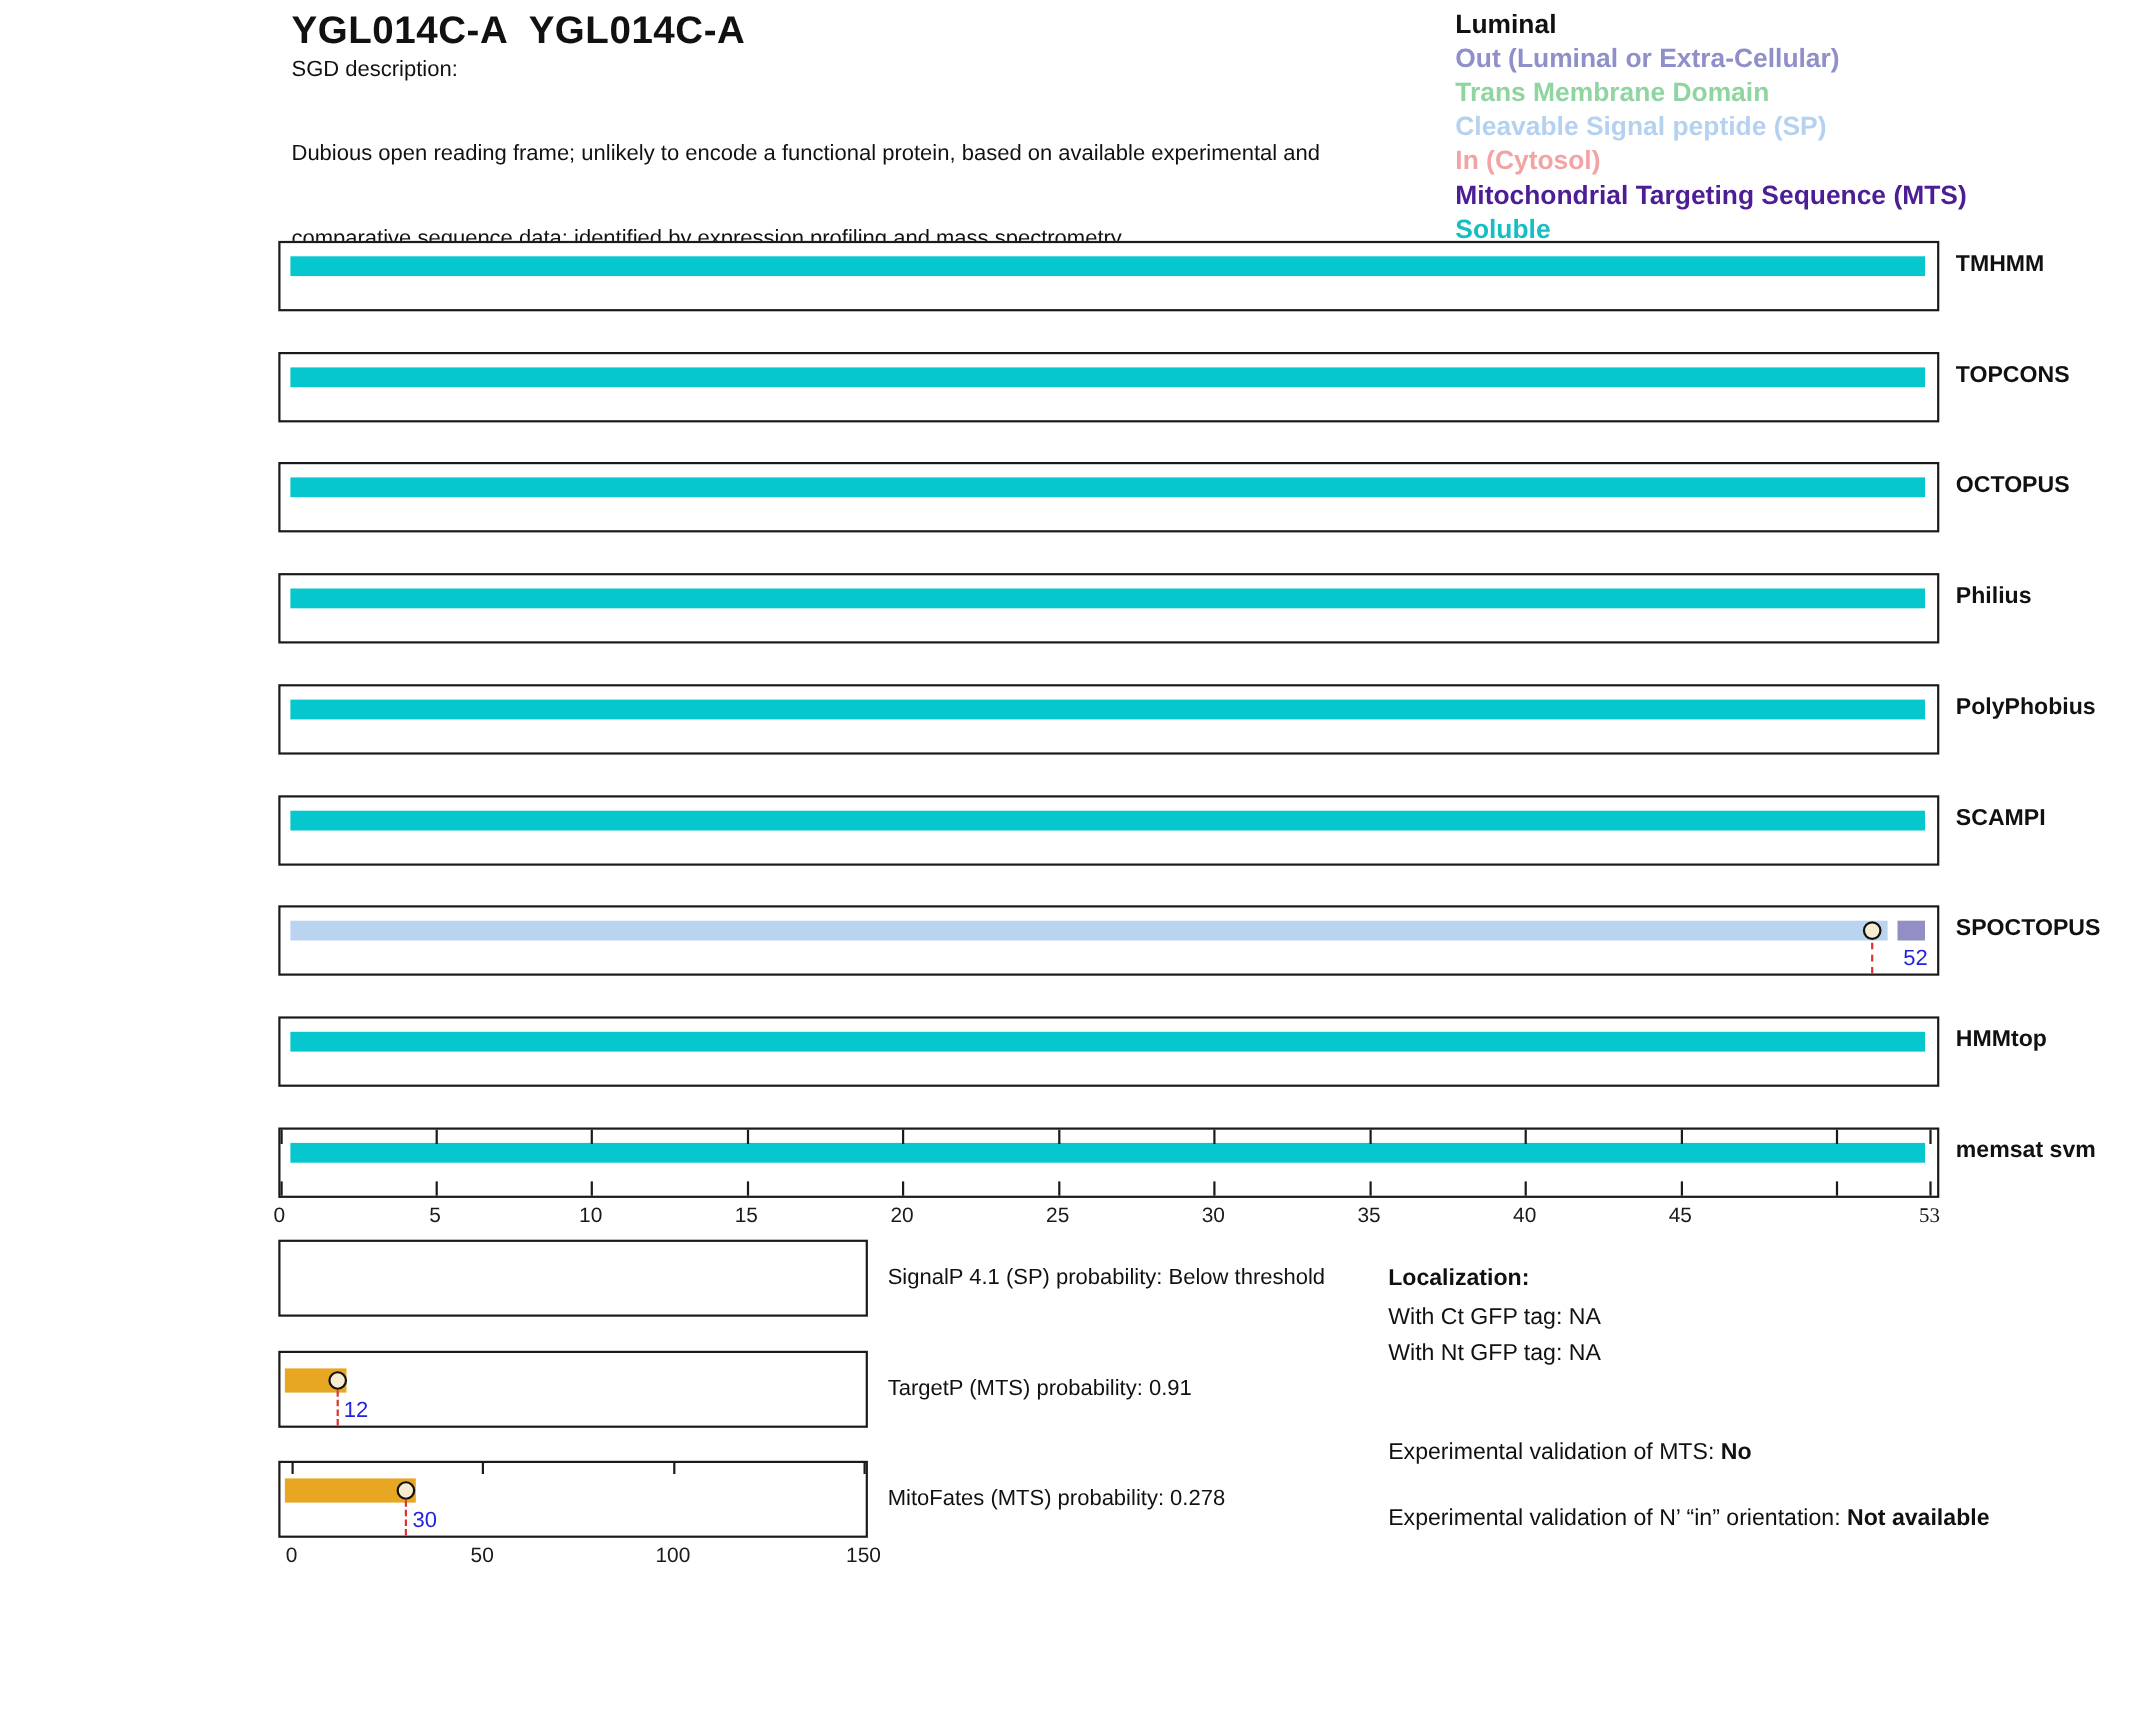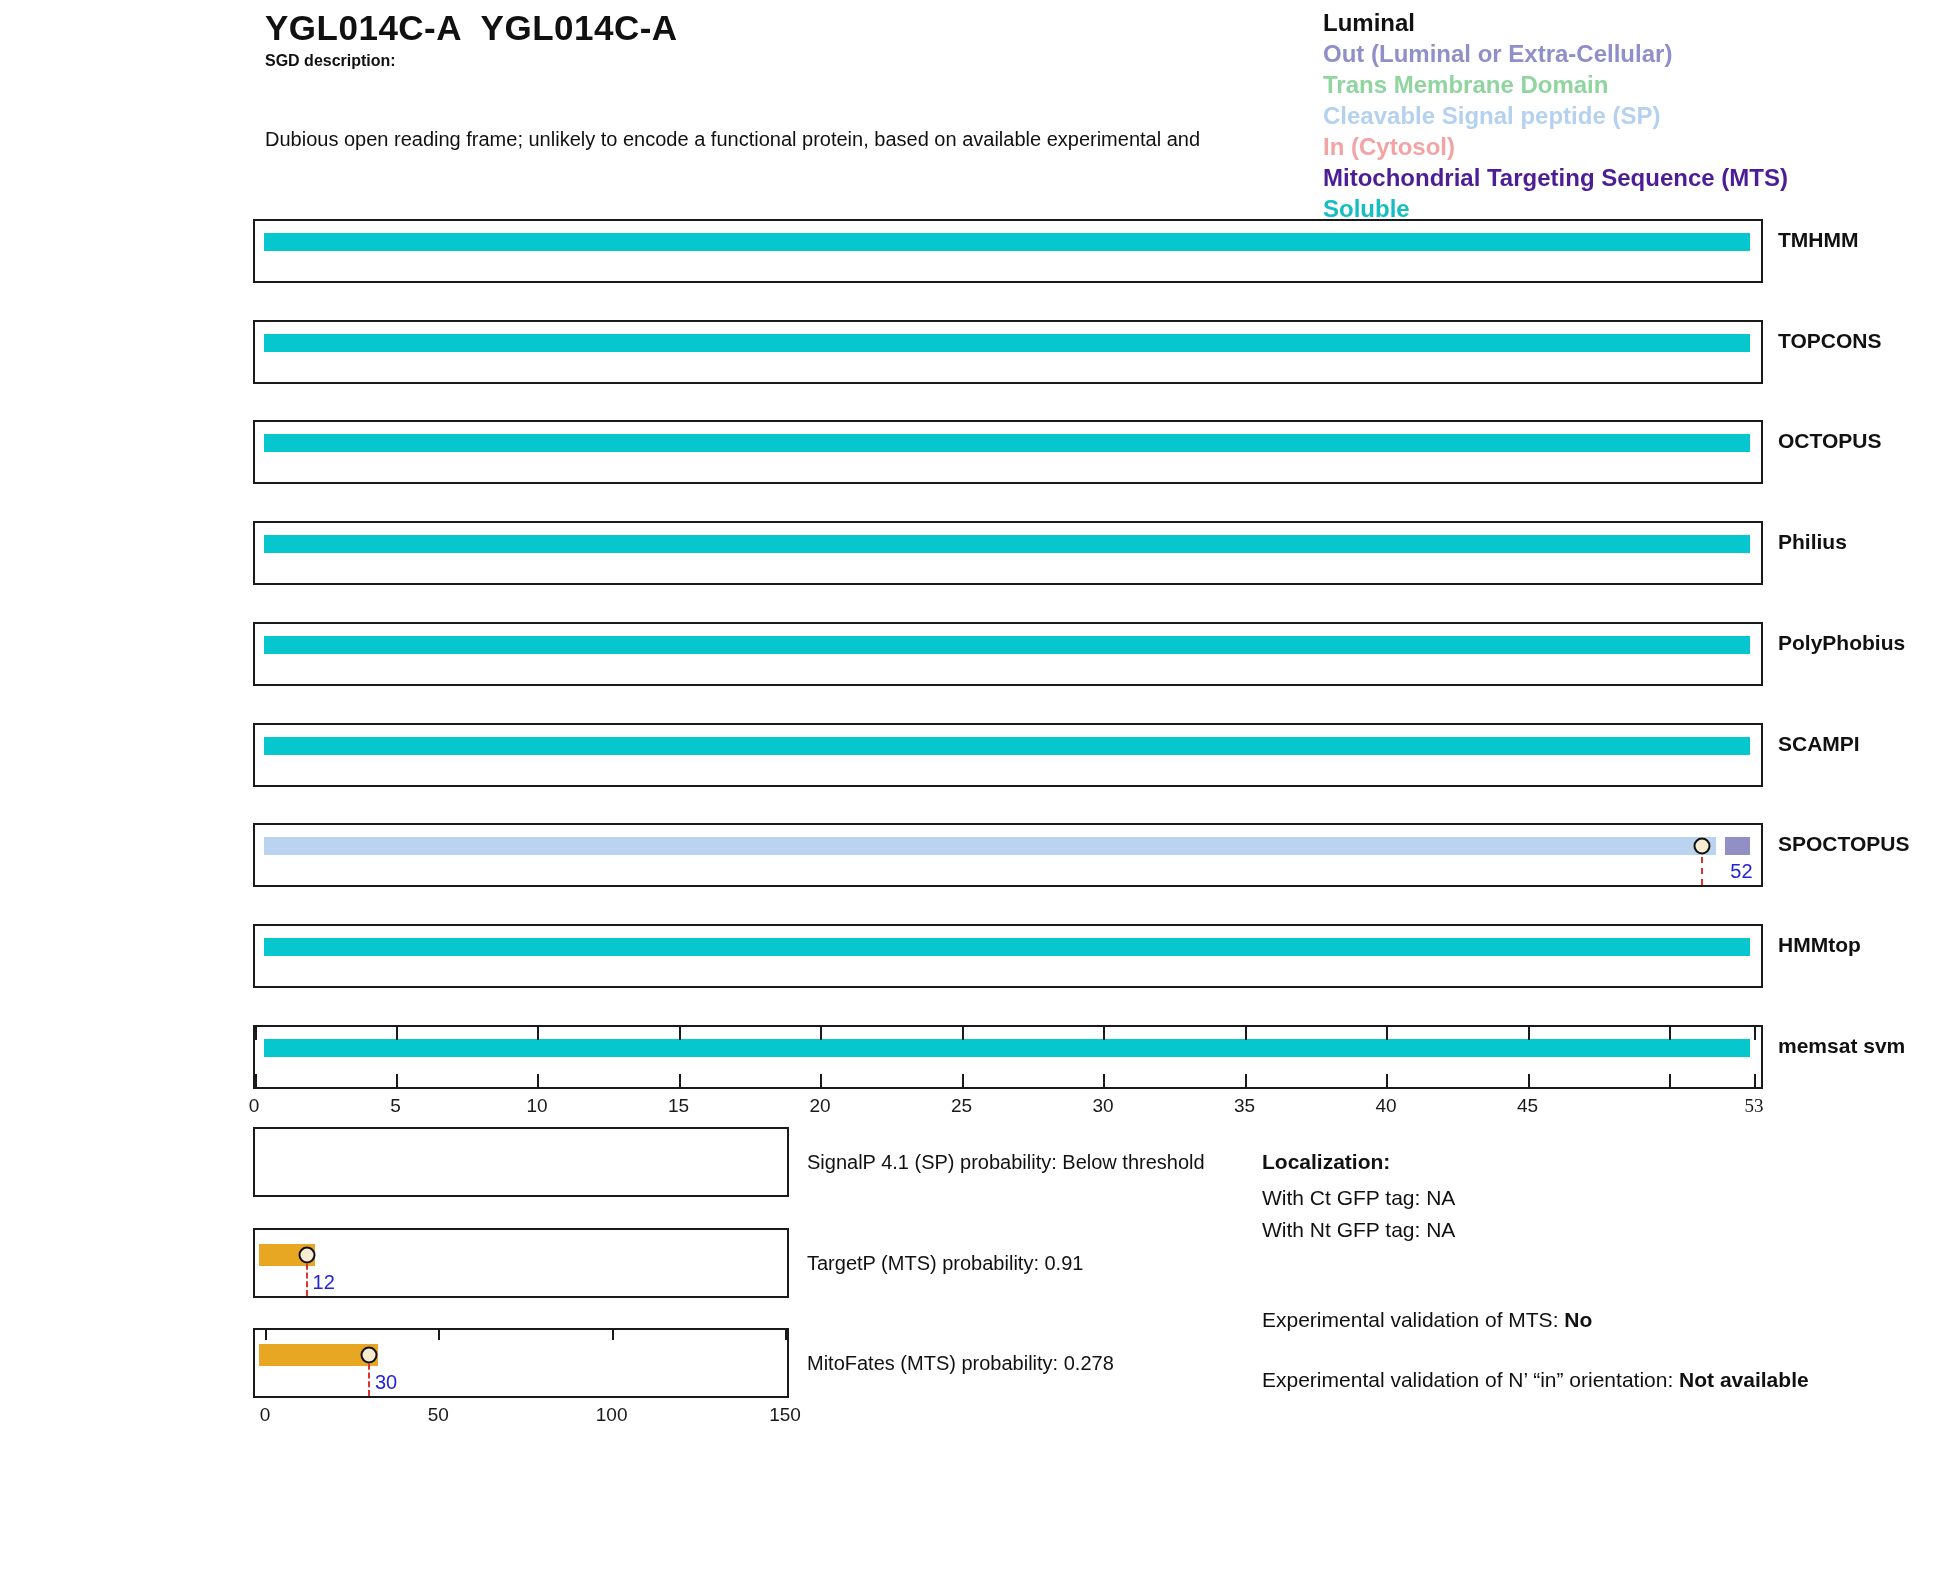--- a/index.html
+++ b/index.html
@@ -1,20 +1,20 @@
 <!DOCTYPE html>
 <html><head>
 <meta charset="utf-8">
 <style>
   html,body{margin:0;padding:0;background:#ffffff;}
   body{font-family:"Liberation Sans", sans-serif; color:#111;}
   #canvas{position:relative;width:1950px;height:1573px;background:#fff;overflow:hidden;}
 
   .title{position:absolute;left:265px;top:8px;font-size:35px;font-weight:bold;white-space:pre;letter-spacing:0.5px;}
-  .sgd-label{position:absolute;left:265px;top:52px;font-size:16px;font-weight:bold;}
+  .sgd-label{position:absolute;left:265px;top:52px;font-size:20px;font-weight:normal;}
   .desc{position:absolute;left:265px;top:74px;font-size:20px;line-height:26px;white-space:pre;}
 
   .legend{position:absolute;left:1323px;top:7px;font-size:24px;font-weight:bold;line-height:31px;}
   .legend .legend-heading{color:#111;}
   .legend div{white-space:nowrap;}
 
   .track-box{position:absolute;box-sizing:border-box;border:2px solid #1a1a1a;background:#fff;}
   .seg{position:absolute;}
   .track-label{position:absolute;font-size:21px;font-weight:bold;transform:translateY(-50%);white-space:nowrap;}
   .mini-label{position:absolute;font-size:20px;transform:translateY(-50%);white-space:nowrap;}
@@ -31,20 +31,21 @@
 </style>
 </head>
 <body>
 
 <div id="canvas">
 
   <div class="title">YGL014C-A  YGL014C-A</div>
   <div class="sgd-label">SGD description:</div>
   <div class="desc">
     <div>Dubious open reading frame; unlikely to encode a functional protein, based on available experimental and</div>
+    <div>comparative sequence data; identified by expression profiling and mass spectrometry</div>
   </div>
 
   <div class="legend">
     <div class="legend-heading">Luminal</div>
 
   <div style="color: rgb(143, 143, 201);">Out (Luminal or Extra-Cellular)</div>
       <div style="color: rgb(144, 213, 159);">Trans Membrane Domain</div>
       <div style="color: rgb(181, 209, 240);">Cleavable Signal peptide (SP)</div>
       <div style="color: rgb(242, 164, 164);">In (Cytosol)</div>
       <div style="color: #4c1d95;">Mitochondrial Targeting Sequence (MTS)</div>

